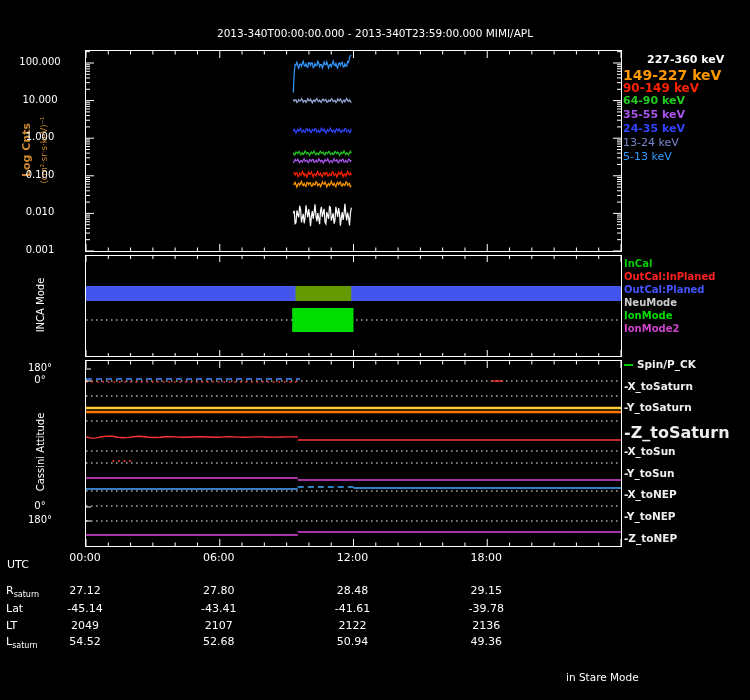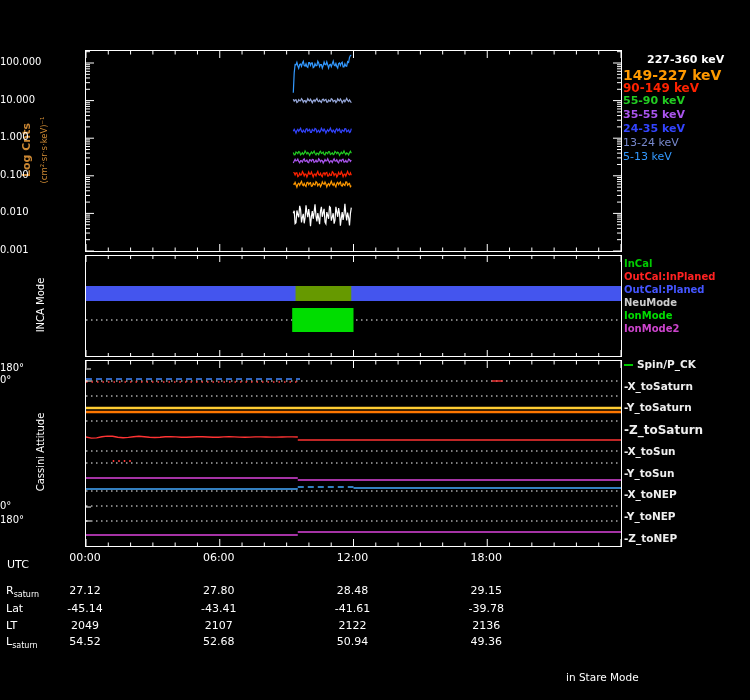--- a/index.html
+++ b/index.html
@@ -11,35 +11,36 @@
   .panel{position:absolute;left:85px;width:535px;border:1px solid #fff;background:#000;}
   #flux-panel{top:50px;height:200px;}
   #mode-panel{top:255px;height:100px;}
   #att-panel{top:360px;height:185px;}
   .panel svg{position:absolute;left:0;top:0;width:100%;height:100%;display:block;}
   .vlabel{position:absolute;transform:translate(-50%,-50%) rotate(-90deg);white-space:nowrap;}
   #flux-ylabel{left:26px;top:150px;font-size:11px;font-weight:bold;color:#cc8833;}
   #flux-yunits{left:44px;top:150px;font-size:8.5px;color:#cc8833;}
   #mode-ylabel{left:40px;top:305px;font-size:10px;color:#fff;}
   #att-ylabel{left:40px;top:452px;font-size:10px;color:#fff;}
-  .ytick{position:absolute;width:80px;text-align:left;font-size:10px;color:#fff;}
+  .ytick{position:absolute;width:80px;text-align:center;font-size:10px;color:#fff;}
   .xtick{position:absolute;top:551px;transform:translateX(-50%);font-size:11px;color:#fff;}
   #utc-label{position:absolute;left:7px;top:558px;font-size:11px;}
   .legend-item{position:absolute;white-space:nowrap;}
   .eph-label{position:absolute;left:6px;font-size:11px;}
   .eph-sub{font-size:8px;vertical-align:sub;}
   .eph-val{position:absolute;transform:translateX(-50%);font-size:11px;}
   #footer-center{top:671px;font-size:10.5px;}
   #footer-right{position:absolute;left:566px;top:671px;font-size:10.5px;}
   .marker{display:inline-block;width:9px;height:2px;margin-right:4px;vertical-align:middle;}
 </style>
 </head>
 <body>
 
 <div id="screen">
+  <div id="subtitle" class="center-text">2013-340T00:00:00.000 - 2013-340T23:59:00.000 MIMI/APL</div>
 
   <div id="flux-ylabel" class="vlabel">Log Cnts</div>
   <div id="flux-yunits" class="vlabel">(cm²·sr·s·keV)⁻¹</div>
   <div id="mode-ylabel" class="vlabel">INCA Mode</div>
   <div id="att-ylabel" class="vlabel">Cassini Attitude</div>
 
   <div id="flux-panel" class="panel">
     <svg id="flux-svg" viewBox="0 0 535 200" preserveAspectRatio="none">
         <line x1="0" y1="200" x2="8" y2="200" stroke="#fff" stroke-width="1"></line>
         <line x1="527" y1="200" x2="535" y2="200" stroke="#fff" stroke-width="1"></line>
@@ -339,39 +340,39 @@
   <div id="footer-right">in Stare Mode</div>
 <div class="ytick" style="left: 0px; top: 56px;">100.000</div>
     <div class="ytick" style="left: 0px; top: 93.6px;">10.000</div>
     <div class="ytick" style="left: 0px; top: 131.2px;">1.000</div>
     <div class="ytick" style="left: 0px; top: 168.8px;">0.100</div>
     <div class="ytick" style="left: 0px; top: 206.4px;">0.010</div>
     <div class="ytick" style="left: 0px; top: 244px;">0.001</div>
     <div class="legend-item" style="left: 623px; top: 53px; font-size: 11px; font-weight: bold; color: rgb(255, 255, 255); padding-left: 24px;">227-360 keV</div>
     <div class="legend-item" style="left: 623px; top: 66.8px; font-size: 14px; font-weight: bold; color: rgb(255, 153, 0);">149-227 keV</div>
     <div class="legend-item" style="left: 623px; top: 80.6px; font-size: 12px; font-weight: bold; color: rgb(255, 34, 0);">90-149 keV</div>
-    <div class="legend-item" style="left: 623px; top: 94.4px; font-size: 11px; font-weight: bold; color: rgb(34, 204, 34);">55-90 keV</div>
+    <div class="legend-item" style="left: 623px; top: 94.4px; font-size: 11px; font-weight: bold; color: rgb(34, 204, 34);">64-90 keV</div>
     <div class="legend-item" style="left: 623px; top: 108.2px; font-size: 11px; font-weight: bold; color: rgb(170, 85, 238);">35-55 keV</div>
     <div class="legend-item" style="left: 623px; top: 122px; font-size: 11px; font-weight: bold; color: rgb(51, 68, 255);">24-35 keV</div>
     <div class="legend-item" style="left: 623px; top: 135.8px; font-size: 11px; font-weight: normal; color: rgb(119, 136, 204);">13-24 keV</div>
     <div class="legend-item" style="left: 623px; top: 149.6px; font-size: 11px; font-weight: normal; color: rgb(51, 153, 255);">5-13 keV</div>
     <div class="legend-item" style="left: 624px; top: 258px; font-size: 10px; font-weight: bold; color: rgb(0, 204, 0);">InCal</div>
     <div class="legend-item" style="left: 624px; top: 271px; font-size: 10px; font-weight: bold; color: rgb(255, 34, 34);">OutCal:InPlaned</div>
     <div class="legend-item" style="left: 624px; top: 284px; font-size: 10px; font-weight: bold; color: rgb(68, 85, 255);">OutCal:Planed</div>
     <div class="legend-item" style="left: 624px; top: 297px; font-size: 10px; font-weight: bold; color: rgb(204, 204, 204);">NeuMode</div>
     <div class="legend-item" style="left: 624px; top: 310px; font-size: 10px; font-weight: bold; color: rgb(0, 221, 0);">IonMode</div>
     <div class="legend-item" style="left: 624px; top: 323px; font-size: 10px; font-weight: bold; color: rgb(204, 68, 204);">IonMode2</div>
     <div class="ytick" style="left: 0px; top: 362px;">180°</div>
     <div class="ytick" style="left: 0px; top: 374px;">0°</div>
     <div class="ytick" style="left: 0px; top: 500px;">0°</div>
     <div class="ytick" style="left: 0px; top: 514px;">180°</div>
     <div class="legend-item" style="left: 624px; top: 358px; font-size: 10.5px; font-weight: bold; color: rgb(238, 238, 238);"><span class="marker" style="background: rgb(0, 204, 0);"></span><span>Spin/P_CK</span></div>
     <div class="legend-item" style="left: 624px; top: 379.7px; font-size: 10.5px; font-weight: bold; color: rgb(238, 238, 238);"><span>-X_toSaturn</span></div>
     <div class="legend-item" style="left: 624px; top: 401.4px; font-size: 10.5px; font-weight: bold; color: rgb(238, 238, 238);"><span>-Y_toSaturn</span></div>
-    <div class="legend-item" style="left: 624px; top: 423.1px; font-size: 12px; font-weight: bold; color: rgb(238, 238, 238);"><span>-Z_toSaturn</span></div>
+    <div class="legend-item" style="left: 624px; top: 423.1px; font-size: 16px; font-weight: bold; color: rgb(238, 238, 238);"><span>-Z_toSaturn</span></div>
     <div class="legend-item" style="left: 624px; top: 444.8px; font-size: 10.5px; font-weight: bold; color: rgb(238, 238, 238);"><span>-X_toSun</span></div>
     <div class="legend-item" style="left: 624px; top: 466.5px; font-size: 10.5px; font-weight: bold; color: rgb(238, 238, 238);"><span>-Y_toSun</span></div>
     <div class="legend-item" style="left: 624px; top: 488.2px; font-size: 10.5px; font-weight: bold; color: rgb(238, 238, 238);"><span>-X_toNEP</span></div>
     <div class="legend-item" style="left: 624px; top: 509.9px; font-size: 10.5px; font-weight: bold; color: rgb(238, 238, 238);"><span>-Y_toNEP</span></div>
     <div class="legend-item" style="left: 624px; top: 531.6px; font-size: 10.5px; font-weight: bold; color: rgb(238, 238, 238);"><span>-Z_toNEP</span></div>
     <div class="xtick" style="left: 85px;">00:00</div>
     <div class="xtick" style="left: 218.75px;">06:00</div>
     <div class="xtick" style="left: 352.5px;">12:00</div>
     <div class="xtick" style="left: 486.25px;">18:00</div>
     <div class="eph-label" style="top: 584px;"><span>R</span><span class="eph-sub">saturn</span></div>

